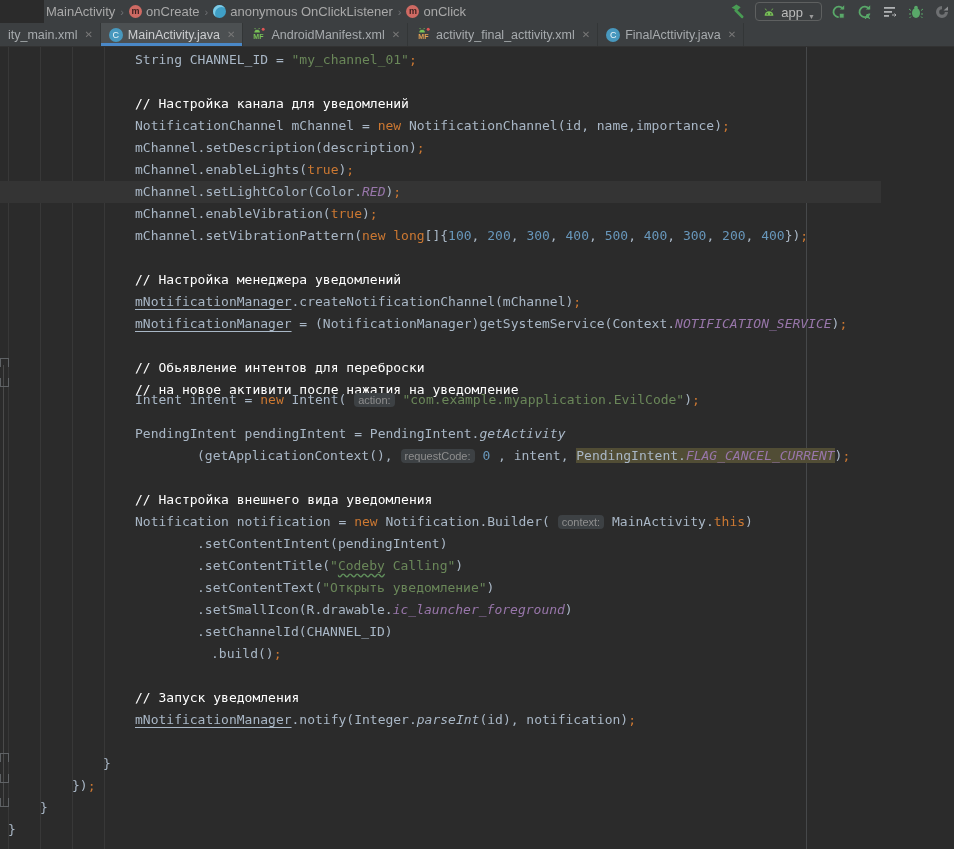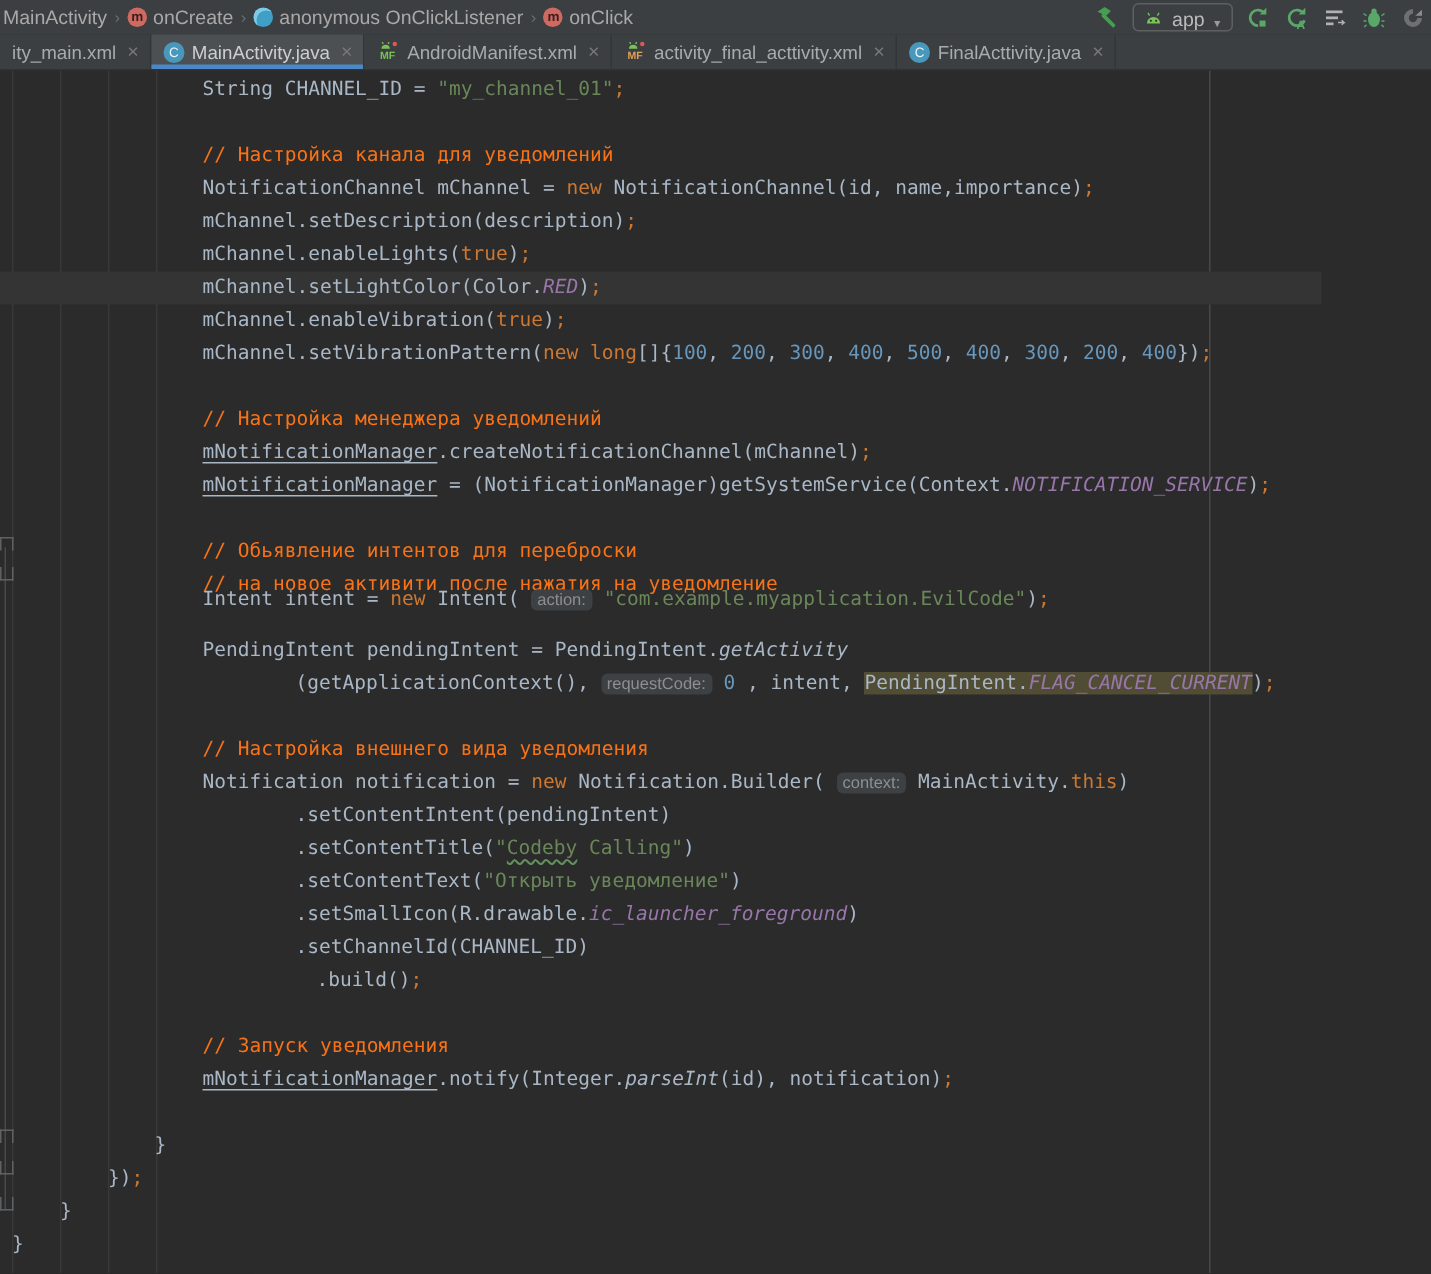--- a/index.html
+++ b/index.html
@@ -1,21 +1,21 @@
 <!DOCTYPE html>
 <html><head>
 <meta charset="utf-8">
 <style>
   * { margin:0; padding:0; box-sizing:border-box; }
   html,body { width:954px; height:849px; overflow:hidden; background:#2B2B2B;
               font-family:"Liberation Sans", sans-serif; }
 
   
   .toolbar { height:23px; background:#3C3F41; display:flex; align-items:center;
-             padding:0 4px 0 2px; color:#A9A9A9; font-size:13px; white-space:nowrap; }
+             padding:0 4px 0 2px; color:#A9A9A9; font-size:13px; white-space:nowrap;margin-left:44px; }
   .crumbs { display:flex; align-items:center; gap:4px; }
   .crumb { display:flex; align-items:center; gap:4px; cursor:default; }
   .crumb-sep { color:#6E7073; font-size:11px; padding:0 1px; }
   .mi { width:13px; height:13px; border-radius:50%; background:#CF6A63; color:#3A1F1F;
         font-size:9px; font-weight:bold; display:inline-flex; align-items:center;
         justify-content:center; line-height:1; }
   .ai { width:13px; height:13px; border-radius:50%; background:#3F9FC6;
         box-shadow: inset 2px 2px 0 0 #7FCBE6; display:inline-block; }
   .tb-right { margin-left:auto; display:flex; align-items:center; gap:8px; }
   .tb-box { display:flex; align-items:flex-end; gap:5px; border:1px solid #5E6060;
@@ -42,21 +42,21 @@
             overflow:hidden; font-family:"DejaVu Sans Mono", monospace;
             font-size:13px; color:#A9B7C6; }
   .current-line { position:absolute; left:0; width:881px; height:22px;
             background:#343434; }
   .indent-guide { position:absolute; top:0; bottom:0; width:1px; background:#383838; }
   .margin-guide { position:absolute; top:0; bottom:0; width:1px; background:#46484A; }
   .code-line { position:absolute; height:22px; line-height:22px; white-space:pre; }
   .kw  { color:#CC7832; }
   .str { color:#6A8759; }
   .num { color:#6897BB; }
-  .cm  { color:#f97316; }
+  .cm  { color:#ffffff; }
   .cst { color:#9876AA; font-style:italic; }
   .sm  { font-style:italic; }
   .fld { text-decoration:underline; text-underline-offset:3px; }
   .hl  { background:#514D35; }
   .typo{ text-decoration:underline; text-decoration-style:wavy;
          text-decoration-color:#61915C; text-underline-offset:3px; }
   .hint{ font-family:"Liberation Sans", sans-serif; font-size:11px; color:#8E8E8E;
          background:#3D4144; border-radius:4px; padding:1px 4px; }
   .fold-line { position:absolute; left:3px; width:1px; background:#4A4A4A; }
   .fold-top, .fold-bot { position:absolute; left:0; width:9px; height:9px;

